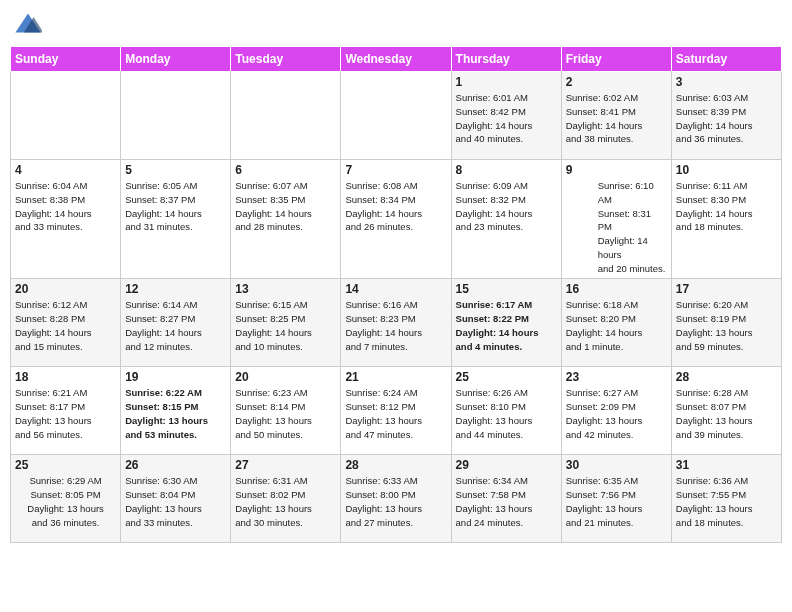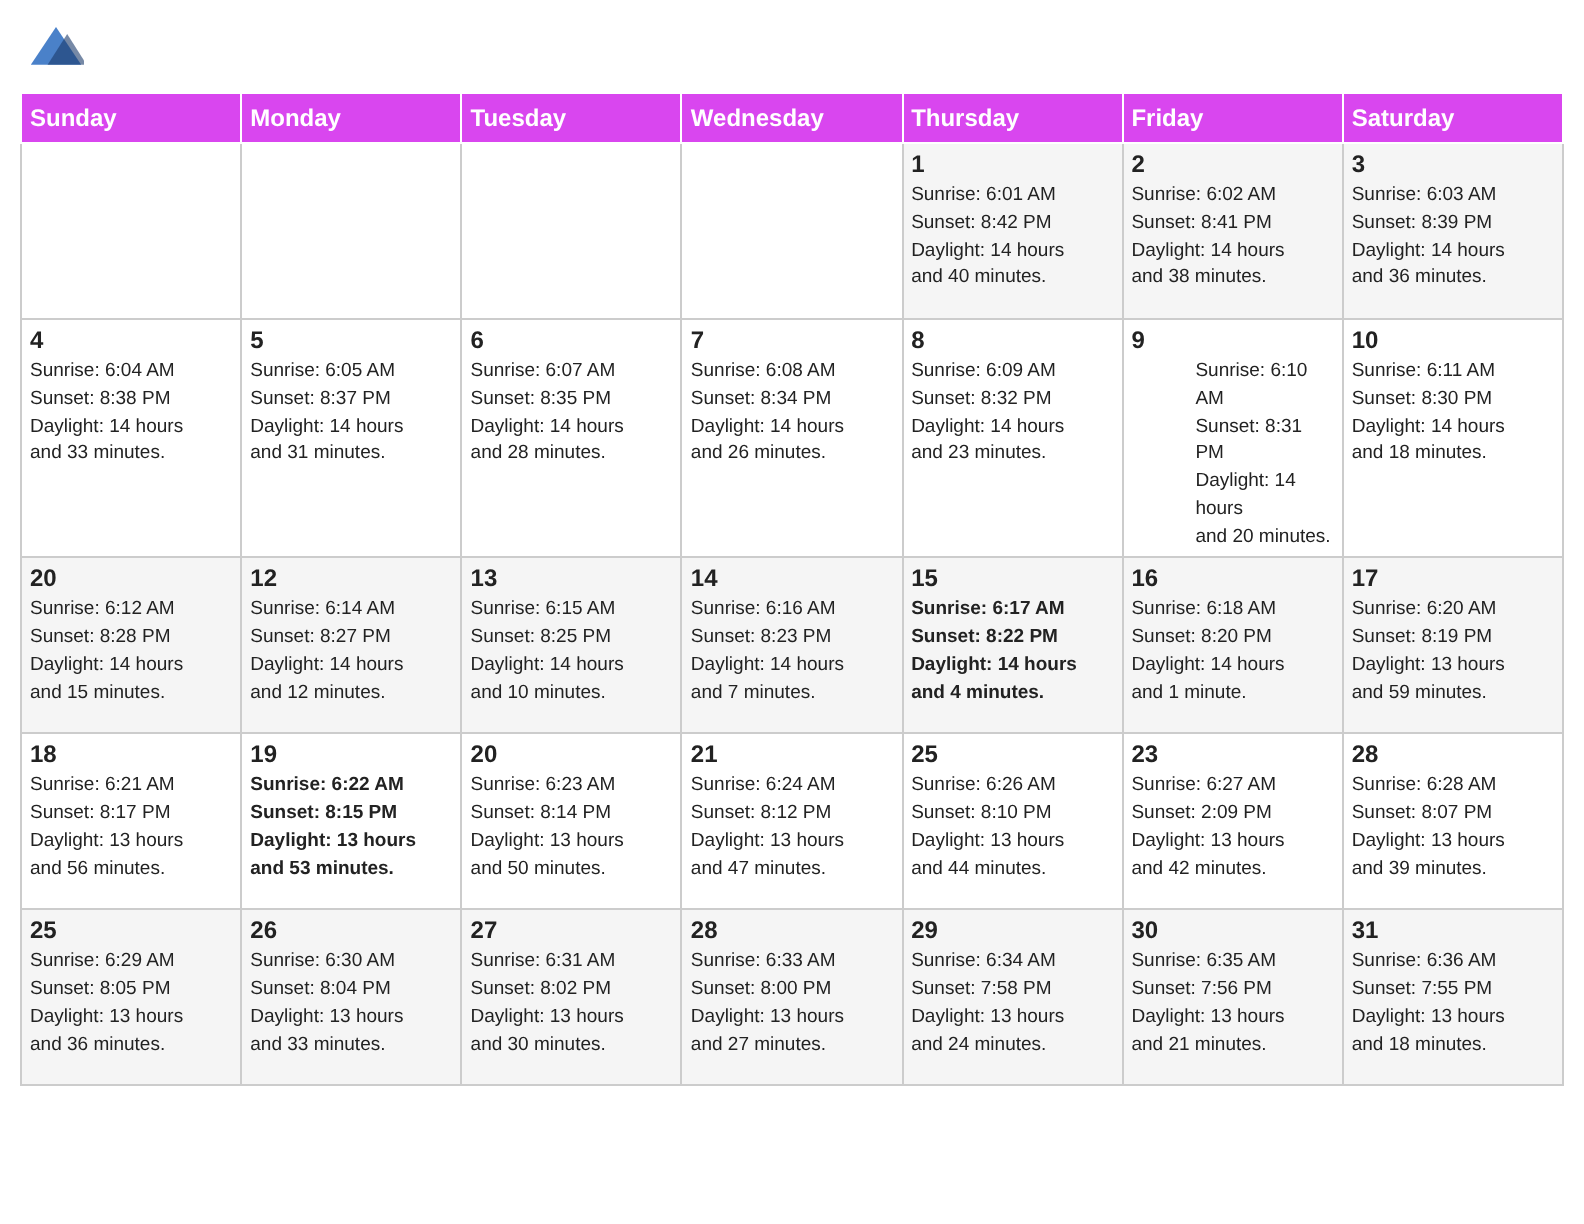--- a/index.html
+++ b/index.html
@@ -300,21 +300,21 @@
           <span class="day-num">28</span>
           <div class="day-info" style="white-space: pre-line;">Sunrise: 6:28 AM
 Sunset: 8:07 PM
 Daylight: 13 hours
 and 39 minutes.</div>
         </td>
       </tr>
       <tr>
         <td>
           <span class="day-num">25</span>
-          <div class="day-info" style="white-space: pre-line;">Sunrise: 6:29 AM
+          <div class="day-info" style="white-space: pre-line; text-align: center;">Sunrise: 6:29 AM
 Sunset: 8:05 PM
 Daylight: 13 hours
 and 36 minutes.</div>
         </td>
         <td>
           <span class="day-num">26</span>
           <div class="day-info" style="white-space: pre-line;">Sunrise: 6:30 AM
 Sunset: 8:04 PM
 Daylight: 13 hours
 and 33 minutes.</div>

